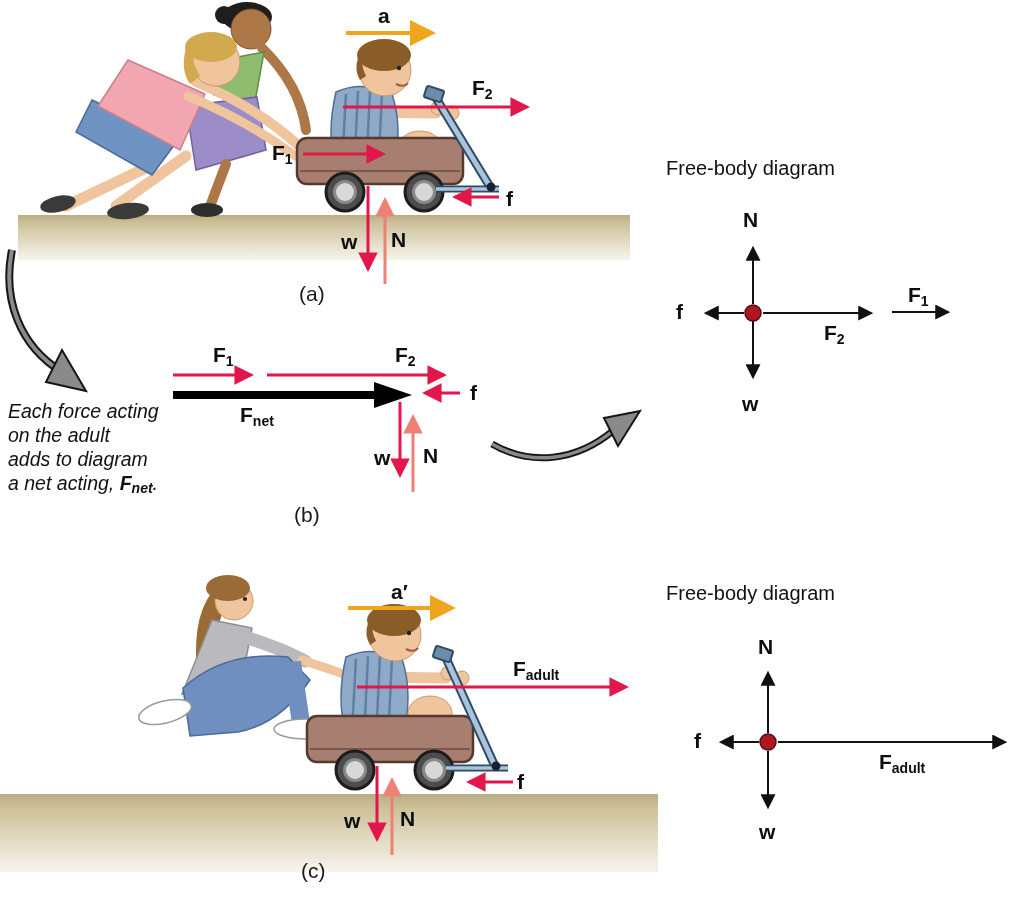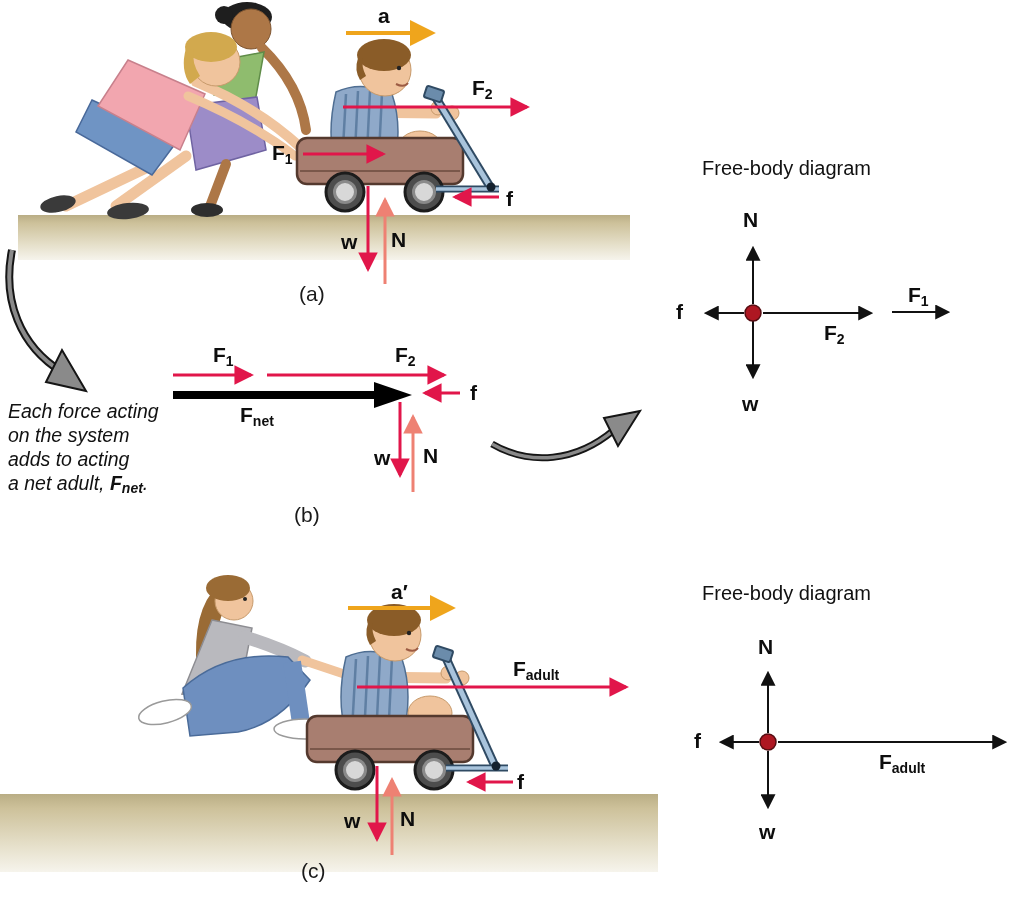--- a/index.html
+++ b/index.html
@@ -2,21 +2,21 @@
 <html><head>
 <meta charset="utf-8">
 <style>
   html,body{margin:0;padding:0;background:#ffffff;}
   #stage{position:relative;width:1030px;height:898px;background:#ffffff;overflow:hidden;
          font-family:"Liberation Sans",sans-serif;}
   #scene{position:absolute;left:0;top:0;}
   .flabel{position:absolute;font-weight:bold;font-size:21px;color:#0d0d0d;line-height:1;white-space:nowrap;}
   .flabel sub{font-size:14px;line-height:0;vertical-align:-4px;}
   .caption{position:absolute;font-size:21px;color:#1a1a1a;line-height:1;}
-  .fbd-title{position:absolute;font-size:20px;color:#111;line-height:1;margin-left:36px;}
+  .fbd-title{position:absolute;font-size:20px;color:#111;line-height:1;}
   .annotation{position:absolute;left:8px;top:399px;width:195px;font-size:19.5px;line-height:24px;color:#111;font-style:italic;}
   .annotation .bf{font-weight:bold;}
   .annotation sub{font-size:14px;font-weight:bold;vertical-align:-3px;line-height:0;}
 </style>
 </head>
 <body>
 
 <div id="stage">
 
 <svg id="scene" width="1030" height="898" viewBox="0 0 1030 898">
@@ -193,23 +193,23 @@
 <div class="flabel" style="left:213px;top:344px"><span>F</span><sub>1</sub></div>
 <div class="flabel" style="left:395px;top:344px"><span>F</span><sub>2</sub></div>
 <div class="flabel" style="left:240px;top:404px"><span>F</span><sub>net</sub></div>
 <div class="flabel" style="left:470px;top:382px"><span>f</span></div>
 <div class="flabel" style="left:374px;top:447px"><span>w</span></div>
 <div class="flabel" style="left:423px;top:445px"><span>N</span></div>
 <div class="caption" style="left:294px;top:504px">(b)</div>
 
 <div class="annotation">
   <span>Each force acting</span><br>
-  <span>on the system</span><br>
-  <span>adds to acting</span><br>
-  <span>a net adult, </span><span class="bf">F</span><sub>net</sub><span>.</span>
+  <span>on the adult</span><br>
+  <span>adds to diagram</span><br>
+  <span>a net acting, </span><span class="bf">F</span><sub>net</sub><span>.</span>
 </div>
 
 <div class="flabel" style="left:391px;top:581px"><span>a′</span></div>
 <div class="flabel" style="left:513px;top:658px"><span>F</span><sub>adult</sub></div>
 <div class="flabel" style="left:517px;top:771px"><span>f</span></div>
 <div class="flabel" style="left:344px;top:810px"><span>w</span></div>
 <div class="flabel" style="left:400px;top:808px"><span>N</span></div>
 <div class="caption" style="left:301px;top:860px">(c)</div>
 
 <div class="fbd-title" style="left:666px;top:158px">Free-body diagram</div>

